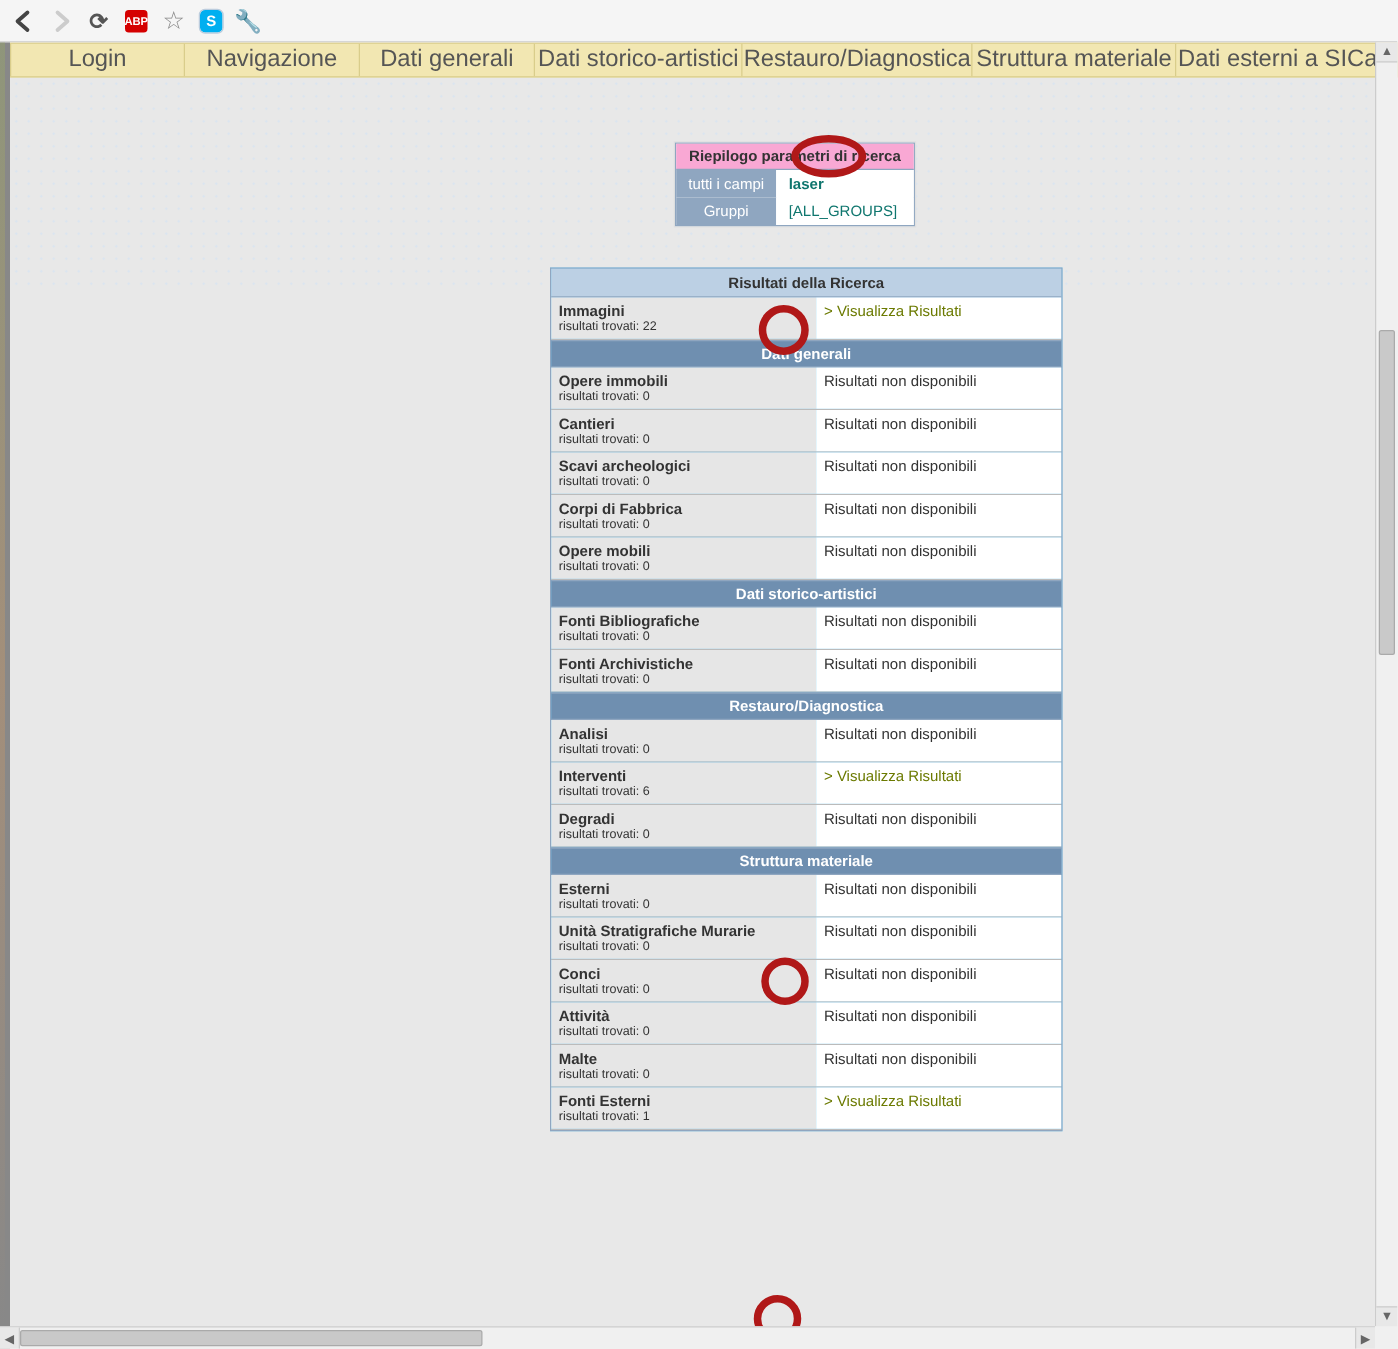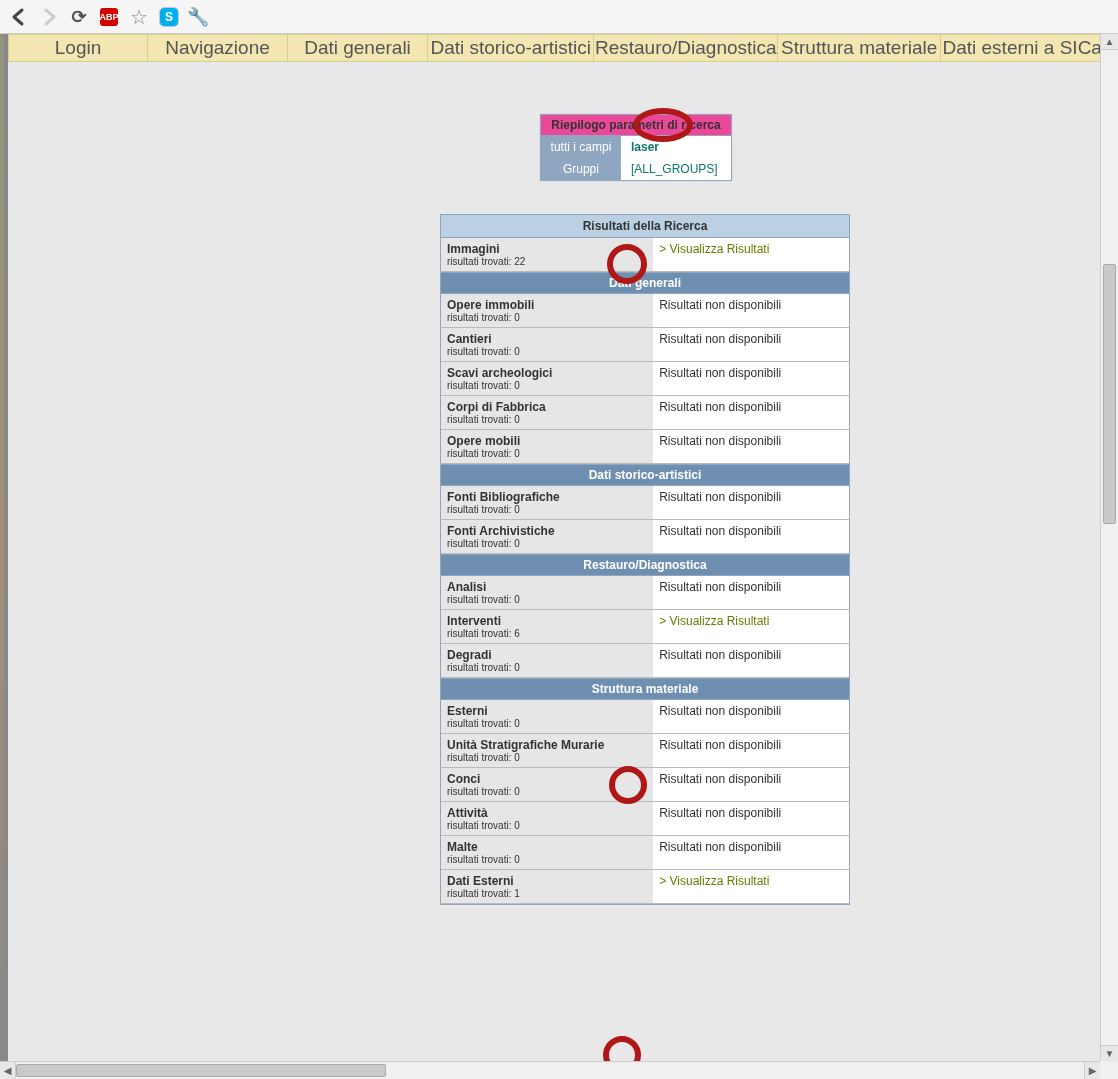--- a/index.html
+++ b/index.html
@@ -129,21 +129,21 @@
       top: 80px;
       left: 50%;
       transform: translateX(-12%);
       border: 1px solid #8fa6c0;
       background: #fff;
       font-size: 12px;
       z-index: 6;
       box-shadow: 0 0 0 1px #e0e0e0;
     }
     .params-title {
-      background:#ec4899;
+      background:#f9a8d4;
       text-align:center;
       font-weight:bold;
       padding:3px 10px;
       color:#333;
       border-bottom:1px solid #8fa6c0;
     }
     .params-row { display:flex; }
     .params-row .plab {
       background:#8fa6c0;color:#fff;padding:4px 8px;width:80px;text-align:center;
     }
@@ -399,21 +399,21 @@
           </div>
           <div class="res-row">
             <div class="res-left">
               <div class="rname">Malte</div>
               <div class="rcount">risultati trovati: 0</div>
             </div>
             <div class="res-right">Risultati non disponibili</div>
           </div>
           <div class="res-row">
             <div class="res-left">
-              <div class="rname">Dati Esterni</div>
+              <div class="rname">Fonti Esterni</div>
               <div class="rcount">risultati trovati: 1</div>
             </div>
             <div class="res-right link">Visualizza Risultati</div>
           </div>
         </div>
     </div>
 
     <div class="circle" style="top:74px;left:625px;width:60px;height:34px;"></div>
     <div class="circle" style="top:210px;left:599px;width:40px;height:40px;"></div>
     <div class="circle" style="top:732px;left:601px;width:38px;height:38px;"></div>

